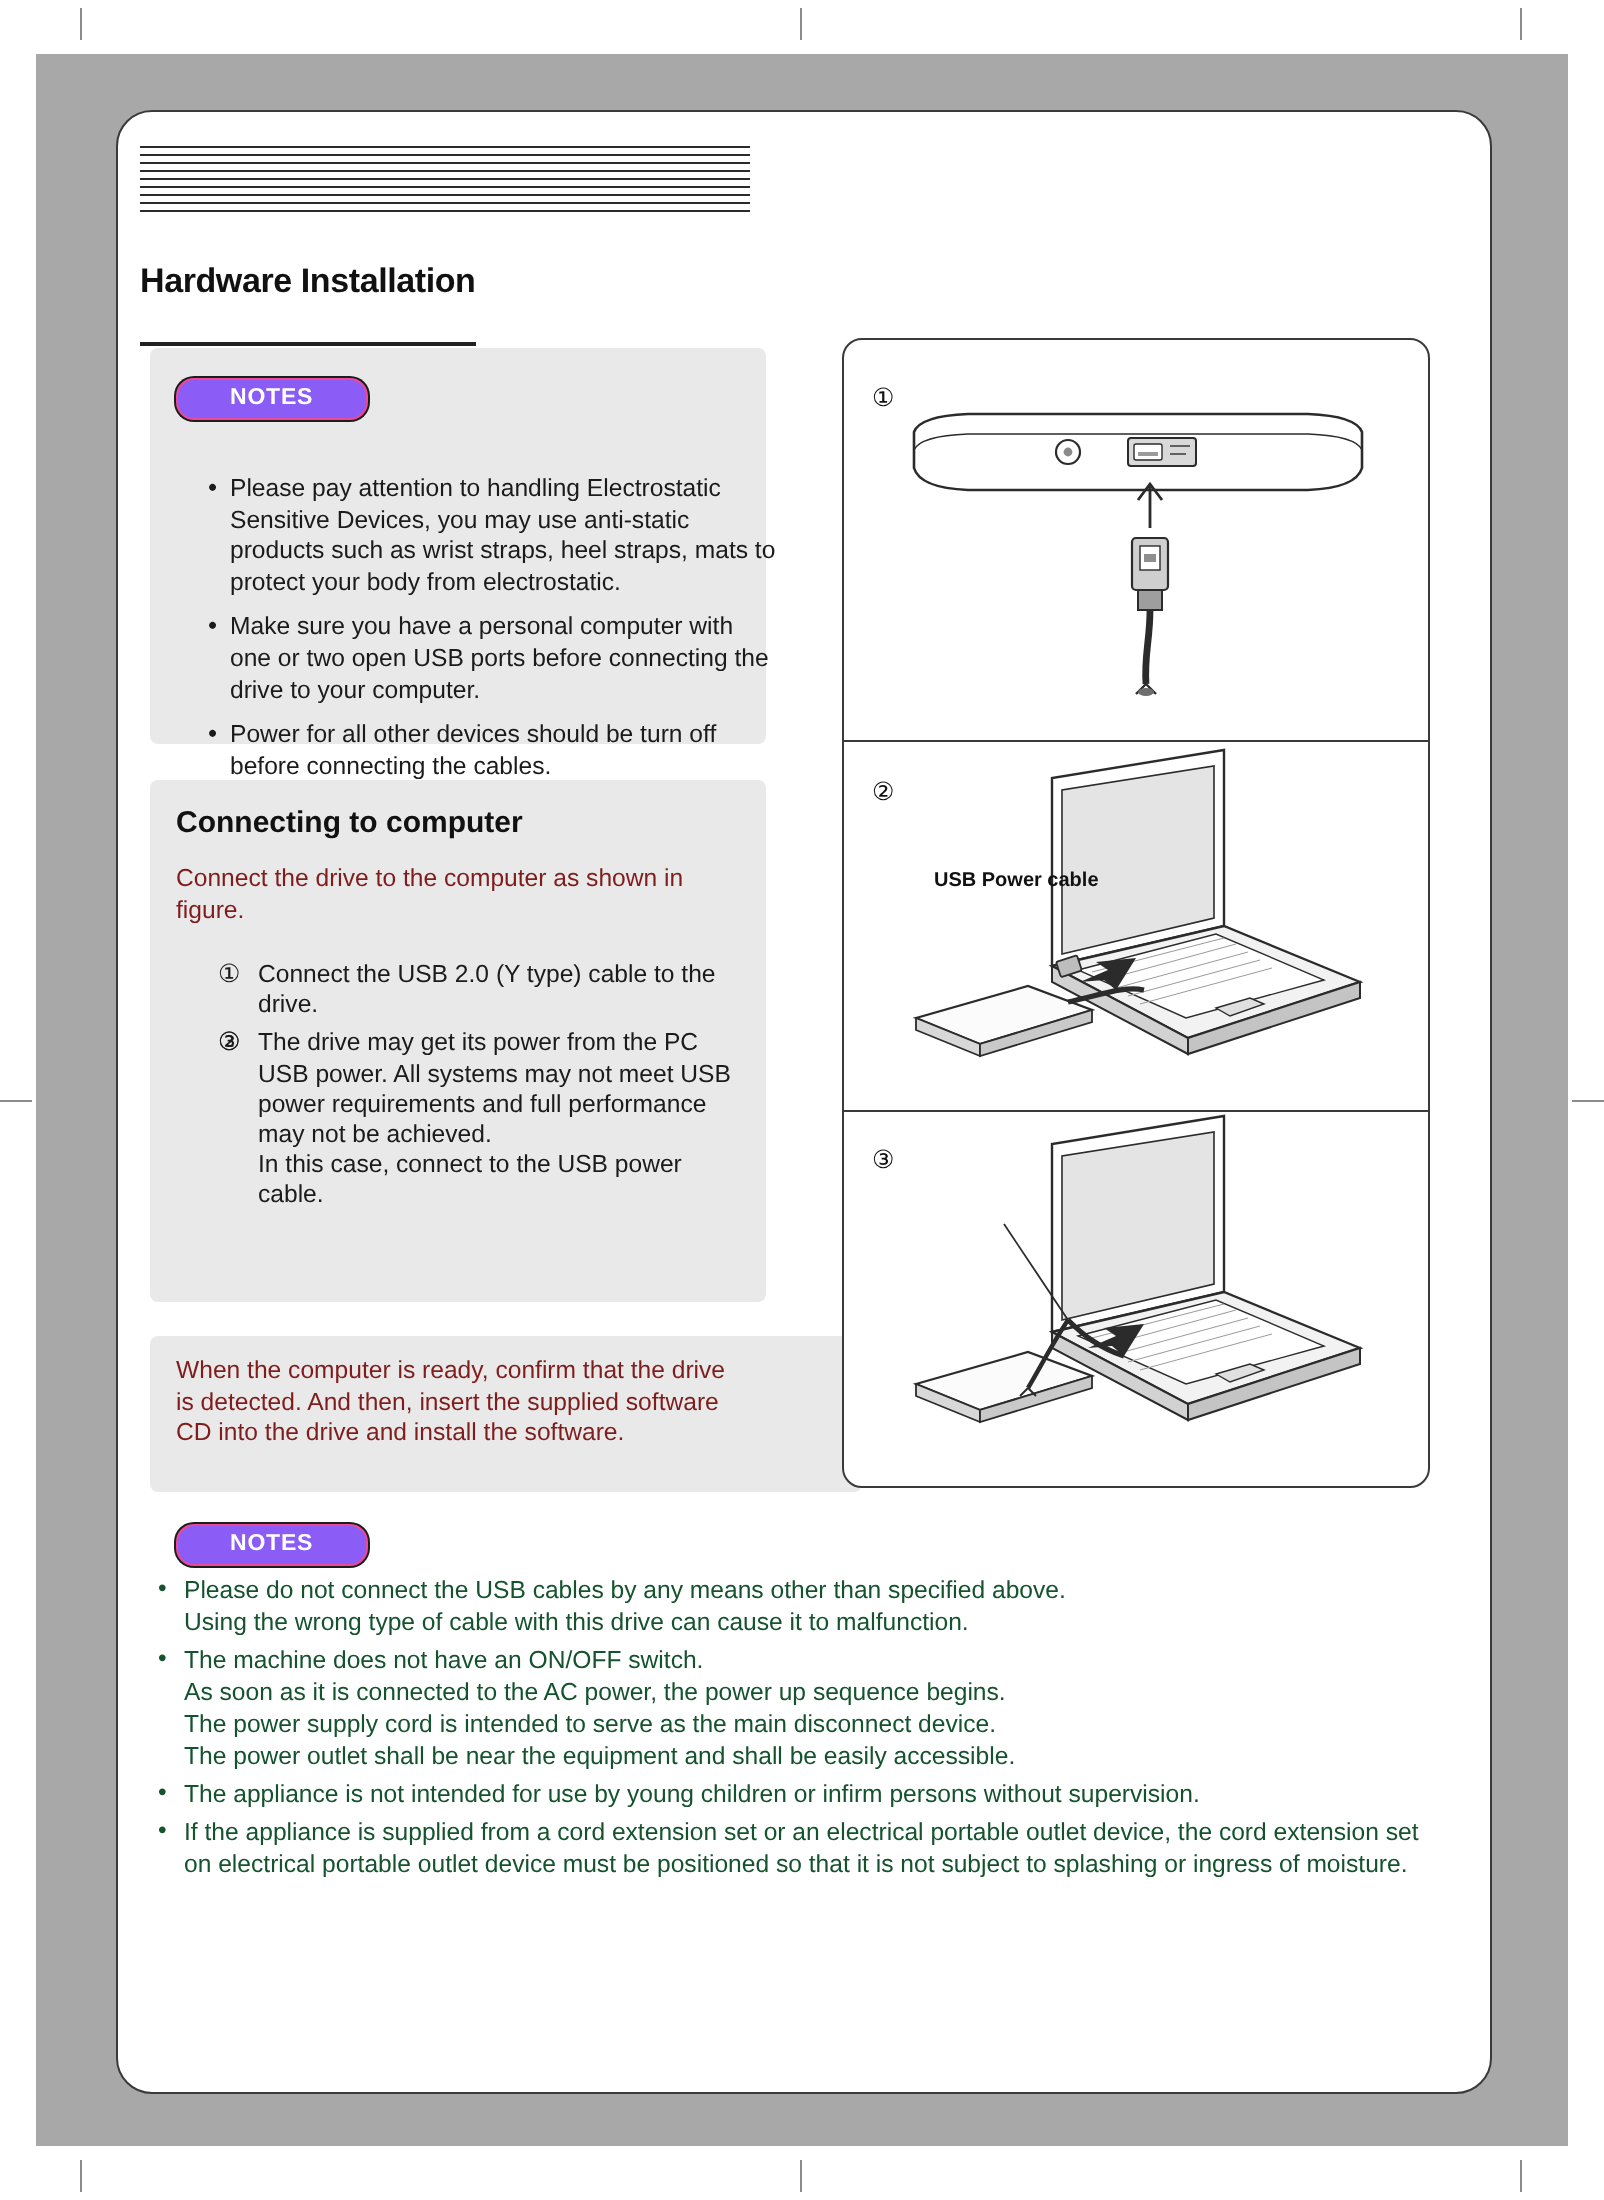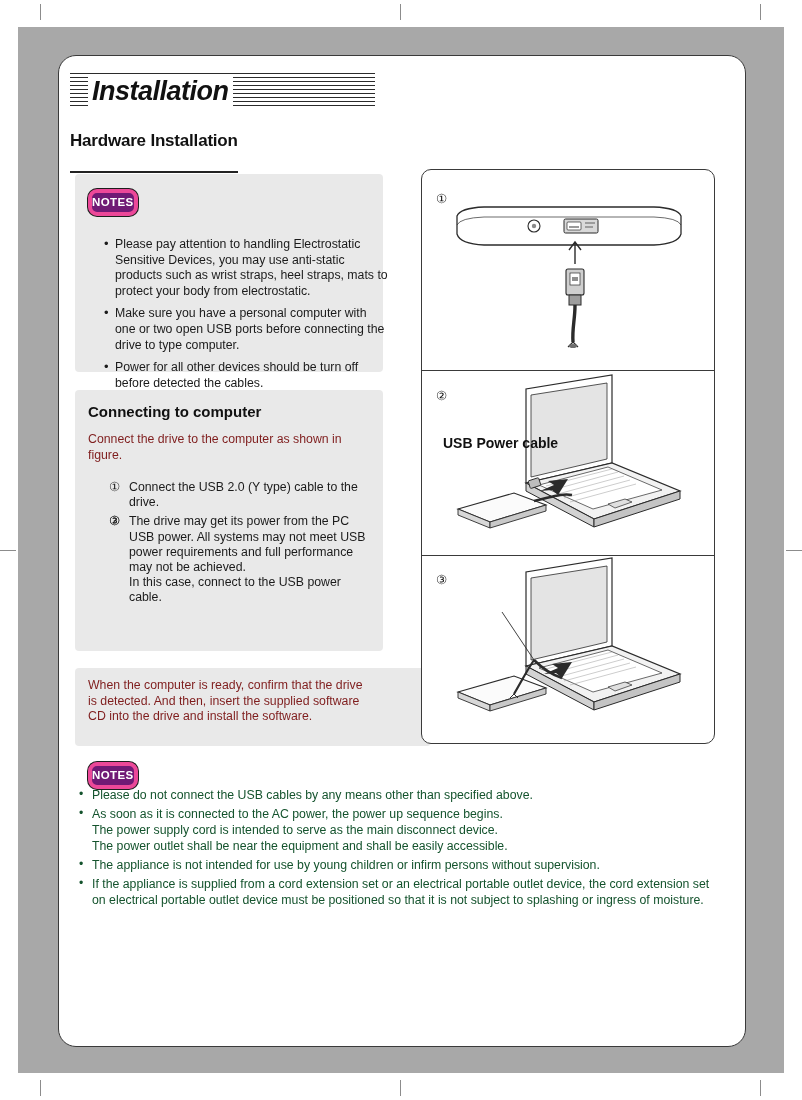--- a/index.html
+++ b/index.html
@@ -86,28 +86,28 @@
   
   .grey-box {
     position: absolute;
     background: #e9e9e9;
     border-radius: 4px;
   }
 
   
   .notes-pill {
     display: inline-block;
-    background: #701a75;
+    background: #8b5cf6;
     color: #ffffff;
     font-size: 11.5px;
     font-weight: bold;
     letter-spacing: 0.4px;
-    padding: 3px 0 4px;
+    padding: 3px 26px 4px;
     border-radius: 9px;
-    border: 4px solid #ec4899;
+    border: 1px solid #ec4899;
     box-shadow: 0 0 0 1px #1d1d1d;
   }
 
   .bullet-list {
     margin: 16px;
     padding: 0;
     list-style: none;
   }
   .bullet-list li {
     position: relative;
@@ -194,55 +194,55 @@
   .bn-list > li:before {
     content: "\2022";
     position: absolute;
     left: 0;
     top: -1px;
   }
   .bn-sub { display: block; }
   .svgwrap { position: absolute; left: 0; top: 0; }
   .cable-label {
     position: absolute;
-    font-size: 14px;
-    font-weight: bold;
-    color: #111;
+    font-size: 10px;
+    font-weight: bold;
+    color: #111;
+    margin-left: 24px;
   }
 </style>
 </head>
 <body>
 
 <div class="page">
 
   <div class="crop v" style="left:40px;  top:4px;"></div>
   <div class="crop v" style="left:400px; top:4px;"></div>
   <div class="crop v" style="left:760px; top:4px;"></div>
   <div class="crop v" style="left:40px;  top:1080px;"></div>
   <div class="crop v" style="left:400px; top:1080px;"></div>
   <div class="crop v" style="left:760px; top:1080px;"></div>
   <div class="crop h" style="left:0px;   top:550px;"></div>
   <div class="crop h" style="left:786px; top:550px;"></div>
 
   <div class="grey-frame"></div>
   <div class="white-sheet"></div>
 
   <div class="title-band"></div>
-  <div class="title-text">Installation</div>
 
   <div class="section-head">Hardware Installation</div>
 
   <div class="grey-box" style="left:75px; top:174px; width:308px; height:198px;">
     <div style="position:absolute; left:13px; top:15px;">
       <span class="notes-pill">NOTES</span>
     </div>
     <ul class="bullet-list" style="position:absolute; left:13px; top:47px; width:284px;">
       <li>Please pay attention to handling Electrostatic Sensitive Devices, you may use anti-static products such as wrist straps, heel straps, mats to protect your body from electrostatic.</li>
-      <li>Make sure you have a personal computer with one or two open USB ports before connecting the drive to type computer.</li>
-      <li>Power for all other devices should be turn off before detected the cables.</li>
+      <li>Make sure you have a personal computer with one or two open USB ports before connecting the drive to your computer.</li>
+      <li>Power for all other devices should be turn off before connecting the cables.</li>
     </ul>
   </div>
 
   <div class="grey-box" style="left:75px; top:390px; width:308px; height:261px;">
     <div class="box-title" style="position:absolute; left:13px; top:13px;">Connecting to computer</div>
     <div class="body-text" style="position:absolute; left:13px; top:42px; width:280px;">Connect the drive to the computer as shown in figure.</div>
     <ul class="num-list" style="position:absolute; left:34px; top:90px; width:258px;">
       <li>
         <span class="circnum">①</span>
         <span>Connect the USB 2.0 (Y type) cable to the drive.</span>
@@ -362,22 +362,24 @@
     <div class="cable-label" style="left:21px; top:265px;">USB Power cable</div>
   </div>
 
   <div style="position:absolute; left:88px; top:762px;">
     <span class="notes-pill">NOTES</span>
   </div>
 
   <ul class="bn-list" style="position:absolute; left:79px; top:787px; width:640px;">
     <li>
       <span>Please do not connect the USB cables by any means other than specified above.</span>
+      <span class="bn-sub">Using the wrong type of cable with this drive can cause it to malfunction.</span>
     </li>
     <li>
+      <span>The machine does not have an ON/OFF switch.</span>
       <span class="bn-sub">As soon as it is connected to the AC power, the power up sequence begins.</span>
       <span class="bn-sub">The power supply cord is intended to serve as the main disconnect device.</span>
       <span class="bn-sub">The power outlet shall be near the equipment and shall be easily accessible.</span>
     </li>
     <li>
       <span>The appliance is not intended for use by young children or infirm persons without supervision.</span>
     </li>
     <li>
       <span>If the appliance is supplied from a cord extension set or an electrical portable outlet device, the cord extension set on electrical portable outlet device must be positioned so that it is not subject to splashing or ingress of moisture.</span>
     </li>

